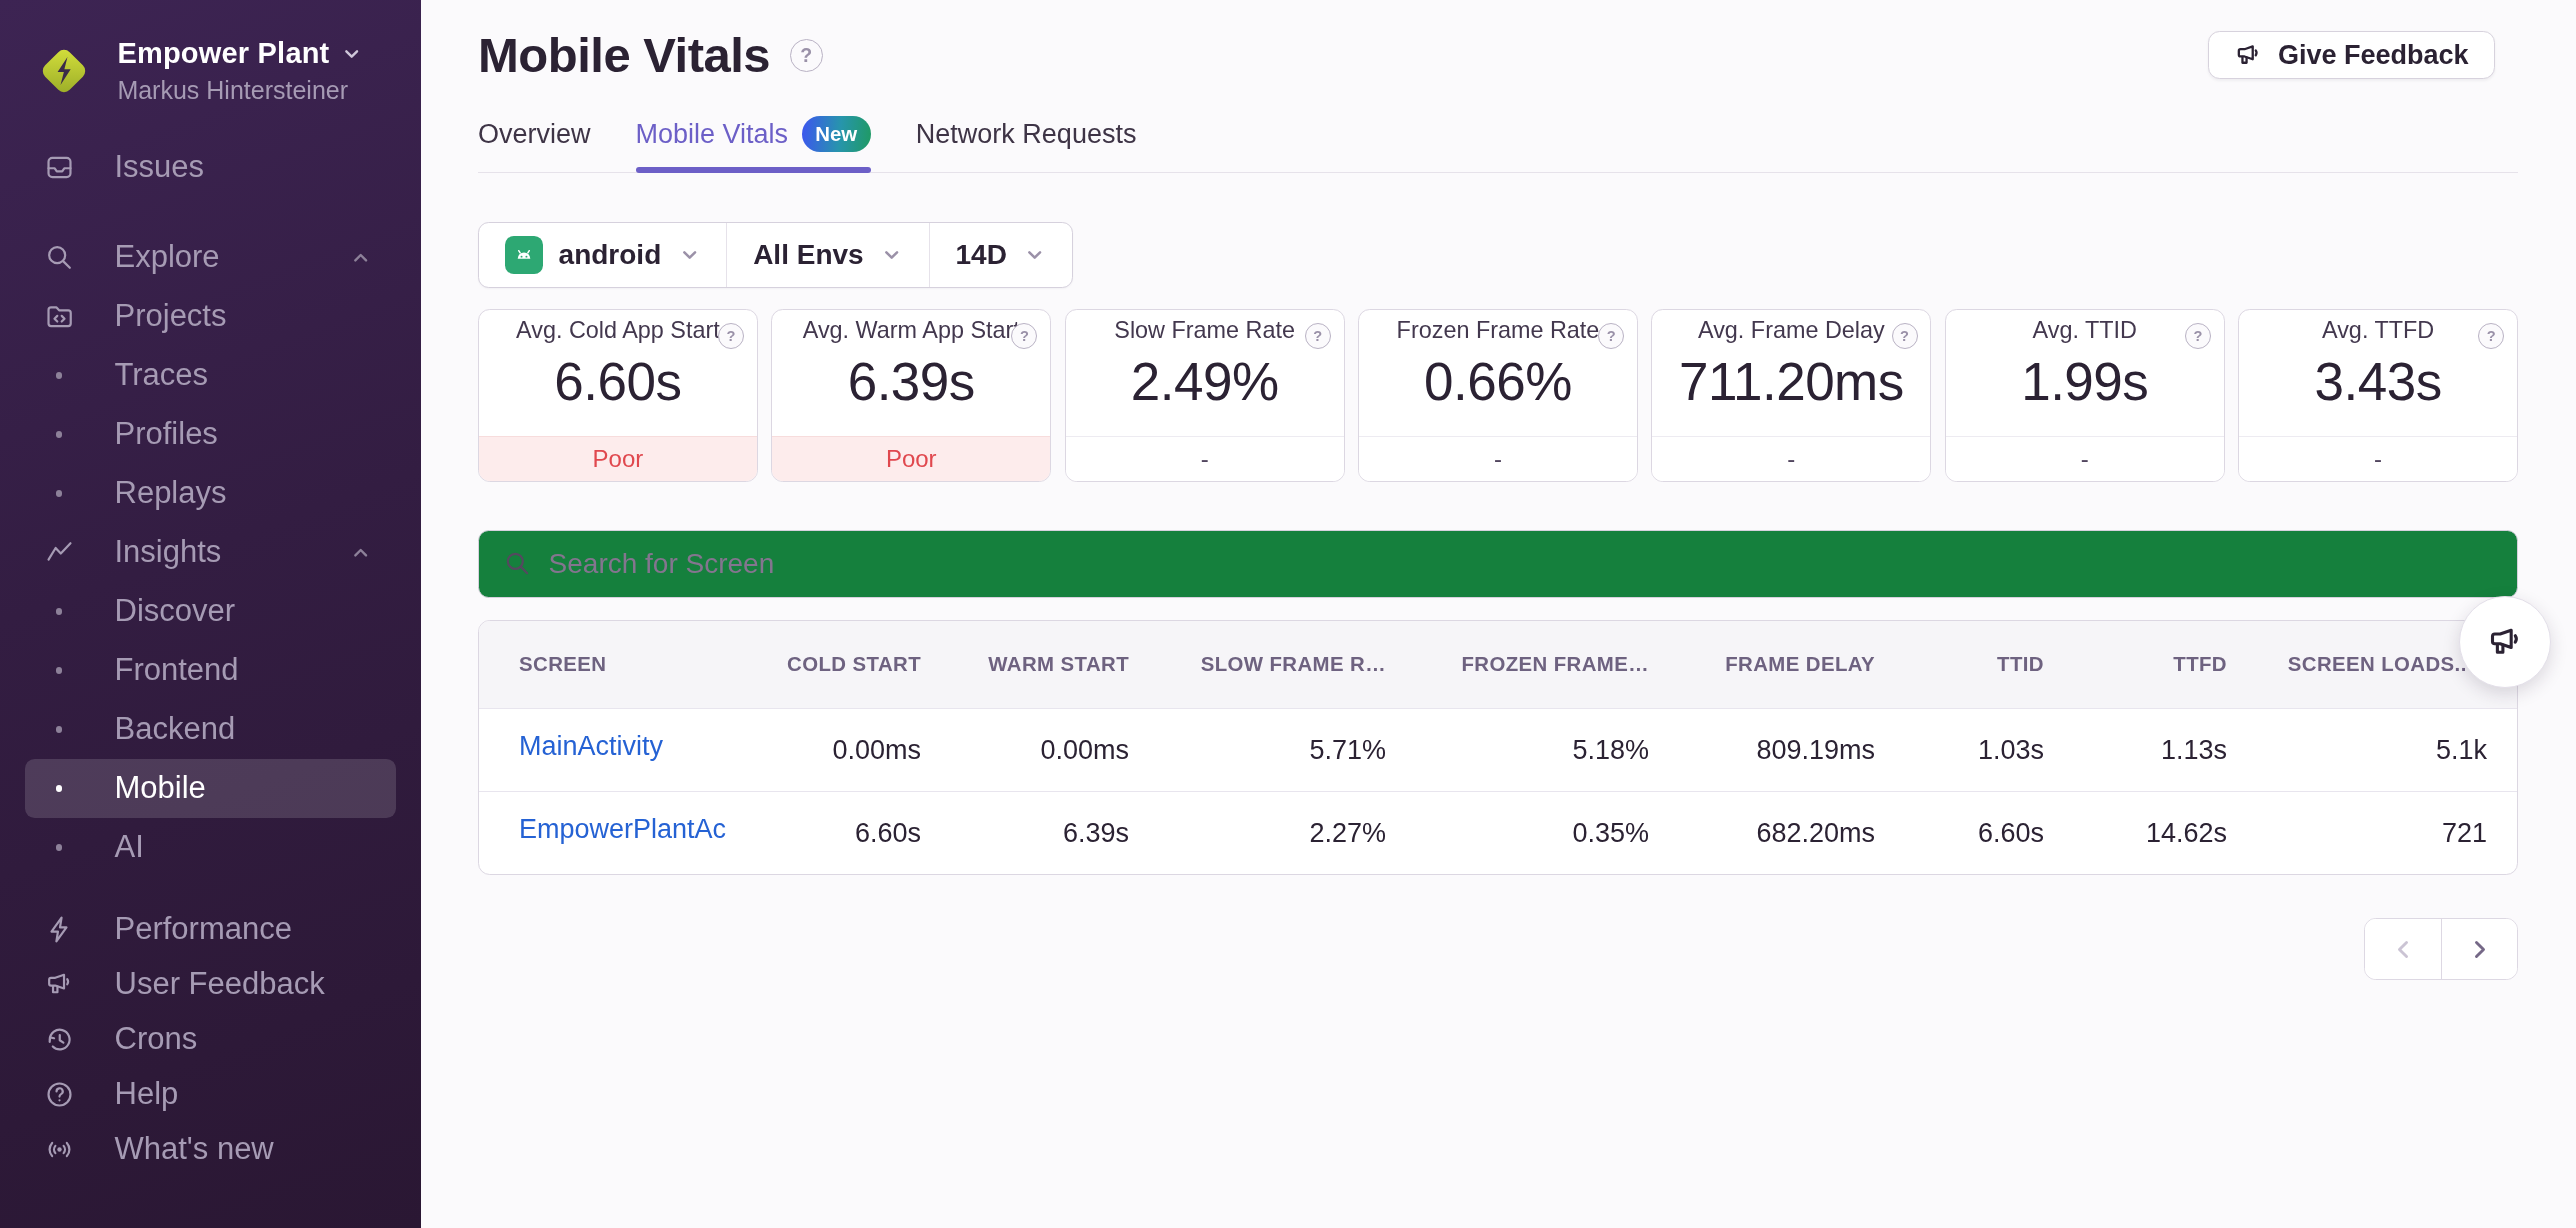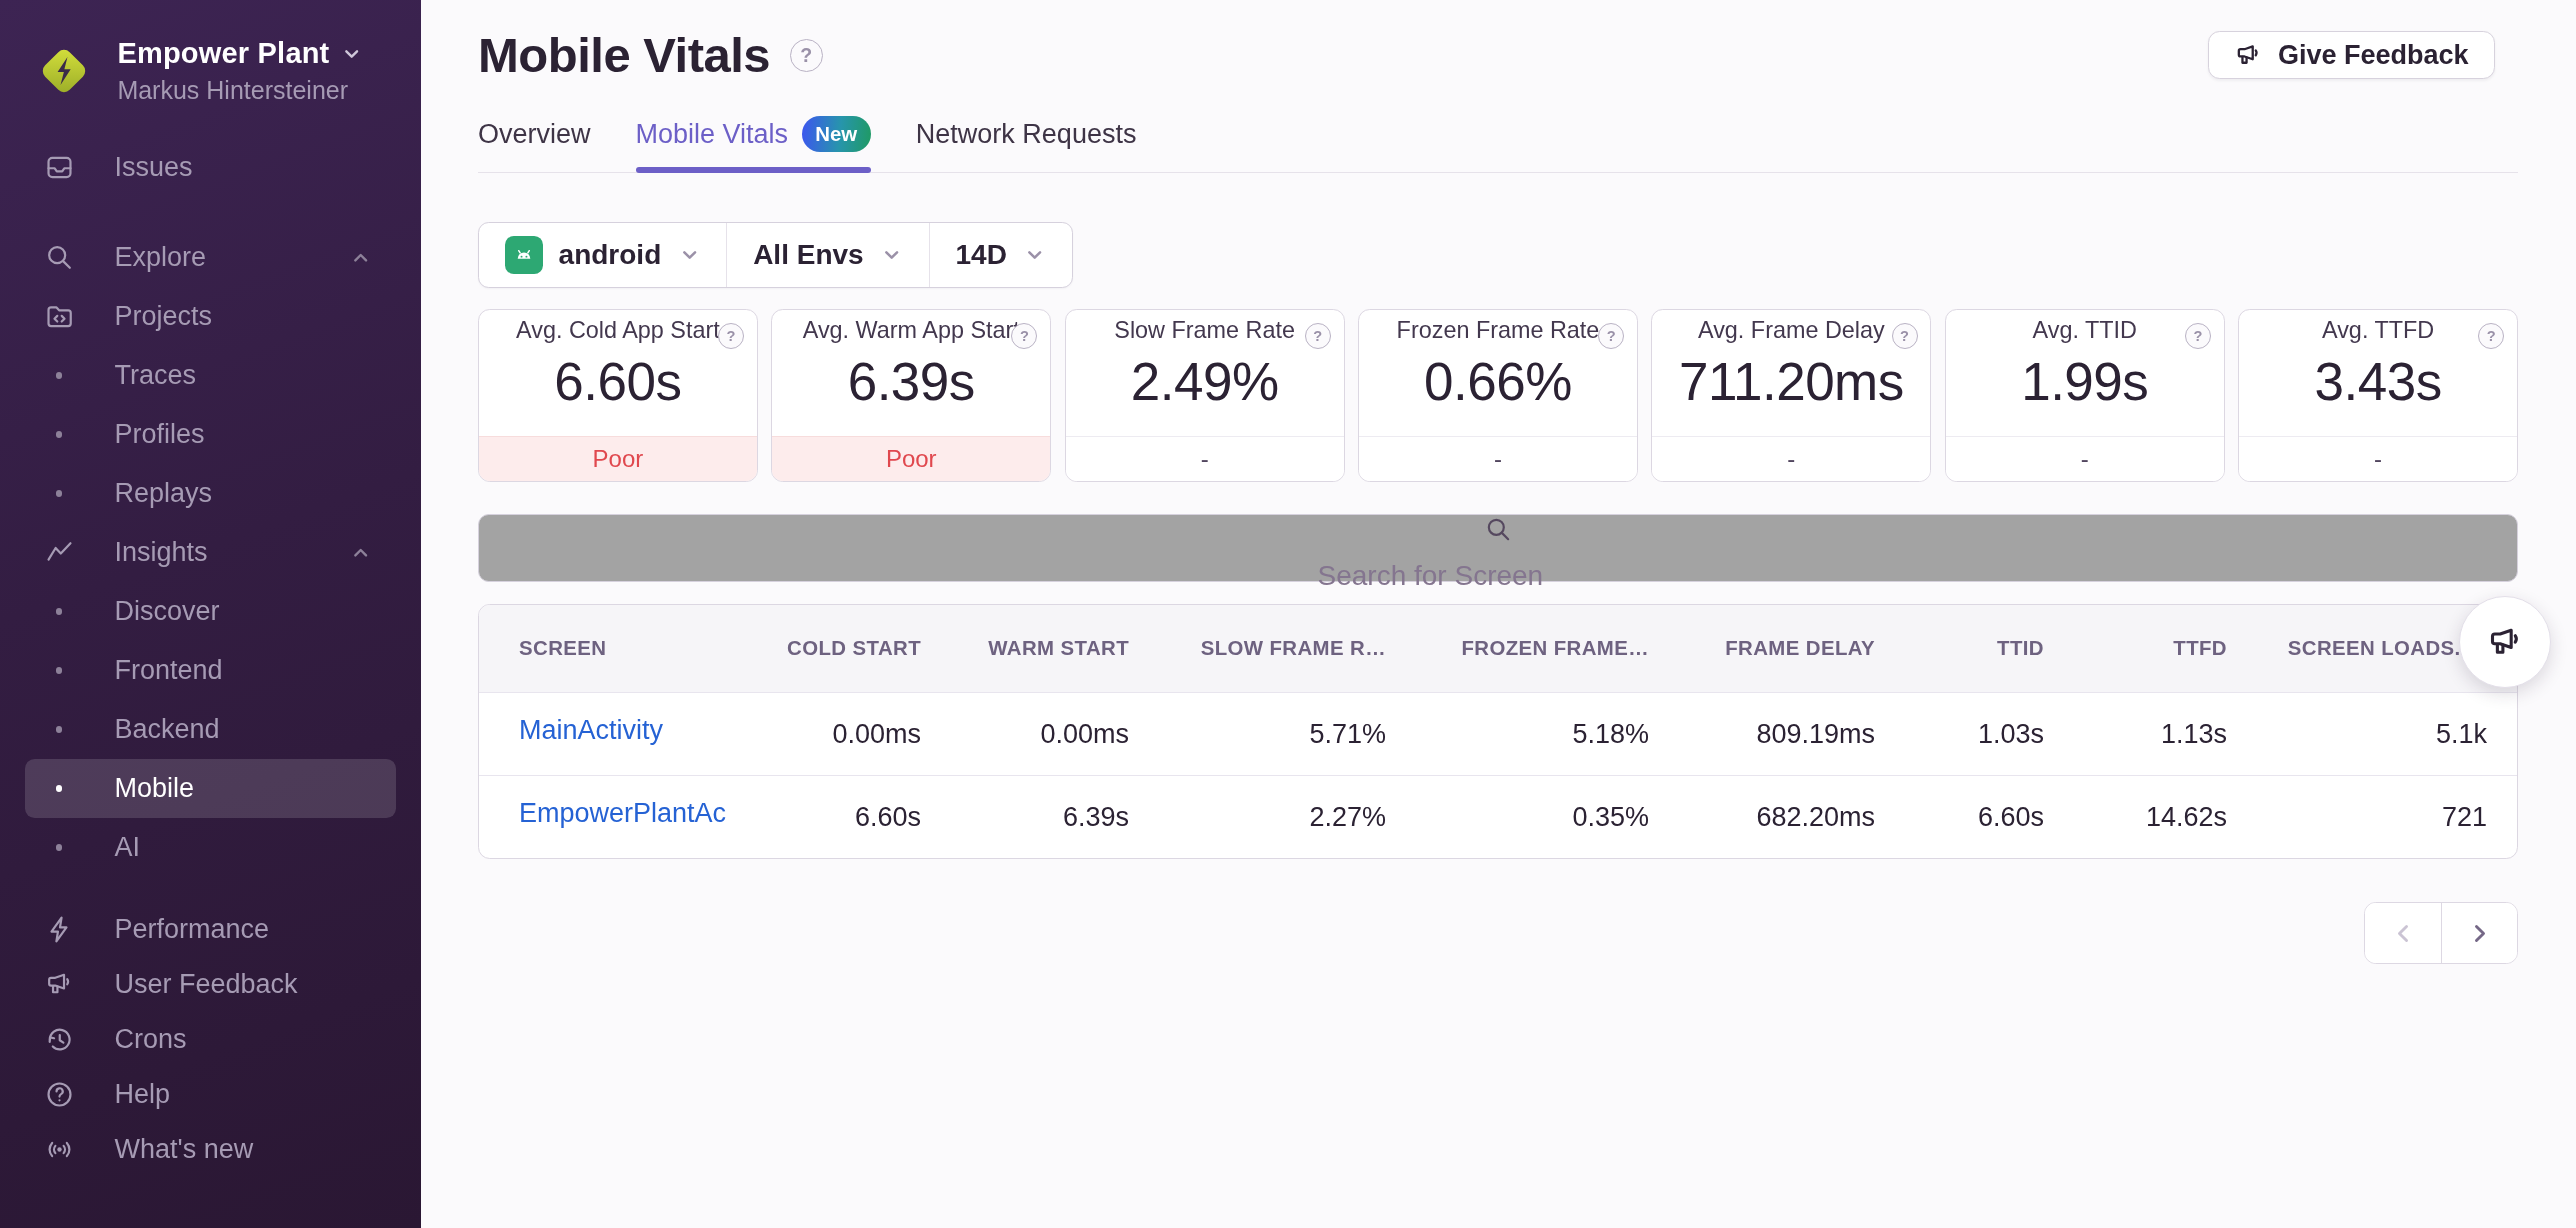--- a/index.html
+++ b/index.html
@@ -20,21 +20,21 @@
   .sidebar{width:421px;height:1229px;flex:0 0 421px;background:linear-gradient(160deg,var(--sb-bg1) 0%,#331d42 45%,var(--sb-bg2) 100%);padding-top:37px;overflow:hidden;}
   .org{display:flex;align-items:center;padding-left:32px;cursor:pointer;}
   .org-logo{width:64px;height:64px;flex:0 0 64px;}
   .org-text{margin-left:21.4px;}
   .org-name-row{display:flex;align-items:center;gap:11.7px;}
   .org-name{font-size:29px;font-weight:700;color:#fff;letter-spacing:0.2px;}
   .org-chevron{color:#cfc7da;display:flex;}
   .org-user{font-size:25px;color:var(--sb-text);margin-top:5.8px;}
 
   .nav{margin-top:33px;padding:0 25px;}
-  .nav-row{display:flex;align-items:center;height:59px;border-radius:9.7px;padding-left:17.5px;padding-right:25px;color:var(--sb-text);font-size:27px;cursor:pointer;}
+  .nav-row{display:flex;align-items:center;height:59px;border-radius:9.7px;padding-left:17.5px;padding-right:25px;color:var(--sb-text);font-size:31px;cursor:pointer;}
   .nav-row .icon-box{width:33px;display:flex;justify-content:center;align-items:center;color:var(--sb-text);}
   .nav-row .label{margin-left:39px;white-space:nowrap;}
   .nav-row .grp-chevron{margin-left:auto;display:flex;color:var(--sb-text-dim);}
   .nav-row.selected{background:rgba(255,255,255,.14);color:#fff;}
   .nav-row.selected .dot{background:#fff;}
   .nav-row.sec{height:55px;}
   .gap-a{margin-top:31px;}
   .gap-b{margin-top:25px;}
   .dot{width:6.8px;height:6.8px;border-radius:50%;background:var(--sb-text-dim);}
 
@@ -60,21 +60,21 @@
   .filter-seg .chev{display:flex;color:#9b91a8;margin-left:1.9px;}
   .android-ico{width:38px;height:38px;border-radius:8.8px;background:var(--green);display:flex;align-items:center;justify-content:center;}
 
   .cards{display:grid;grid-template-columns:repeat(7,1fr);gap:13.6px;margin-top:21.4px;}
   .card{position:relative;height:173px;background:#fff;border:1.9px solid var(--border);border-radius:11.7px;overflow:hidden;}
   .card-title{margin-top:7px;text-align:center;font-size:23.4px;color:#43384e;white-space:nowrap;}
   .card-value{margin-top:6.8px;text-align:center;font-size:53px;font-weight:500;color:var(--ink);letter-spacing:-0.5px;}
   .card-foot{position:absolute;left:0;right:0;bottom:0;height:45px;display:flex;align-items:center;justify-content:center;font-size:24px;color:var(--muted2);border-top:1.9px solid #edebf1;background:#fff;}
   .card-foot.poor{background:var(--pink);color:var(--red);border-top:1.9px solid #f7dcdc;}
 
-  .search-box{display:flex;align-items:center;gap:16.6px;margin-top:32px;height:68px;background:#a3a3a3;border:1.9px solid #d6d1dd;border-radius:10.7px;padding:0 24px;flex-direction:column;}
+  .search-box{display:flex;align-items:center;gap:16.6px;margin-top:48px;height:68px;background:#15803d;border:1.9px solid #d6d1dd;border-radius:10.7px;padding:0 24px;}
   .search-box .s-ico{display:flex;color:#55485f;}
   .search-box input{flex:1;border:none;outline:none;font-size:28px;font-family:inherit;color:var(--ink);background:transparent;}
   .search-box input::placeholder{color:#84758f;}
 
   .vtable{margin-top:22.4px;background:#fff;border:1.9px solid var(--border);border-radius:11.7px;overflow:hidden;}
   .t-row{display:grid;grid-template-columns:292px 150px 208px 257px 263px 226px 169px 183px 1fr;align-items:center;}
   .t-head{height:87px;background:var(--thead);}
   .t-body-row{height:83px;border-top:1.9px solid var(--border-lt);}
   .th{font-size:20.4px;font-weight:700;letter-spacing:0.4px;color:var(--muted);text-align:right;white-space:nowrap;cursor:pointer;}
   .th.first{text-align:left;padding-left:40px;}

